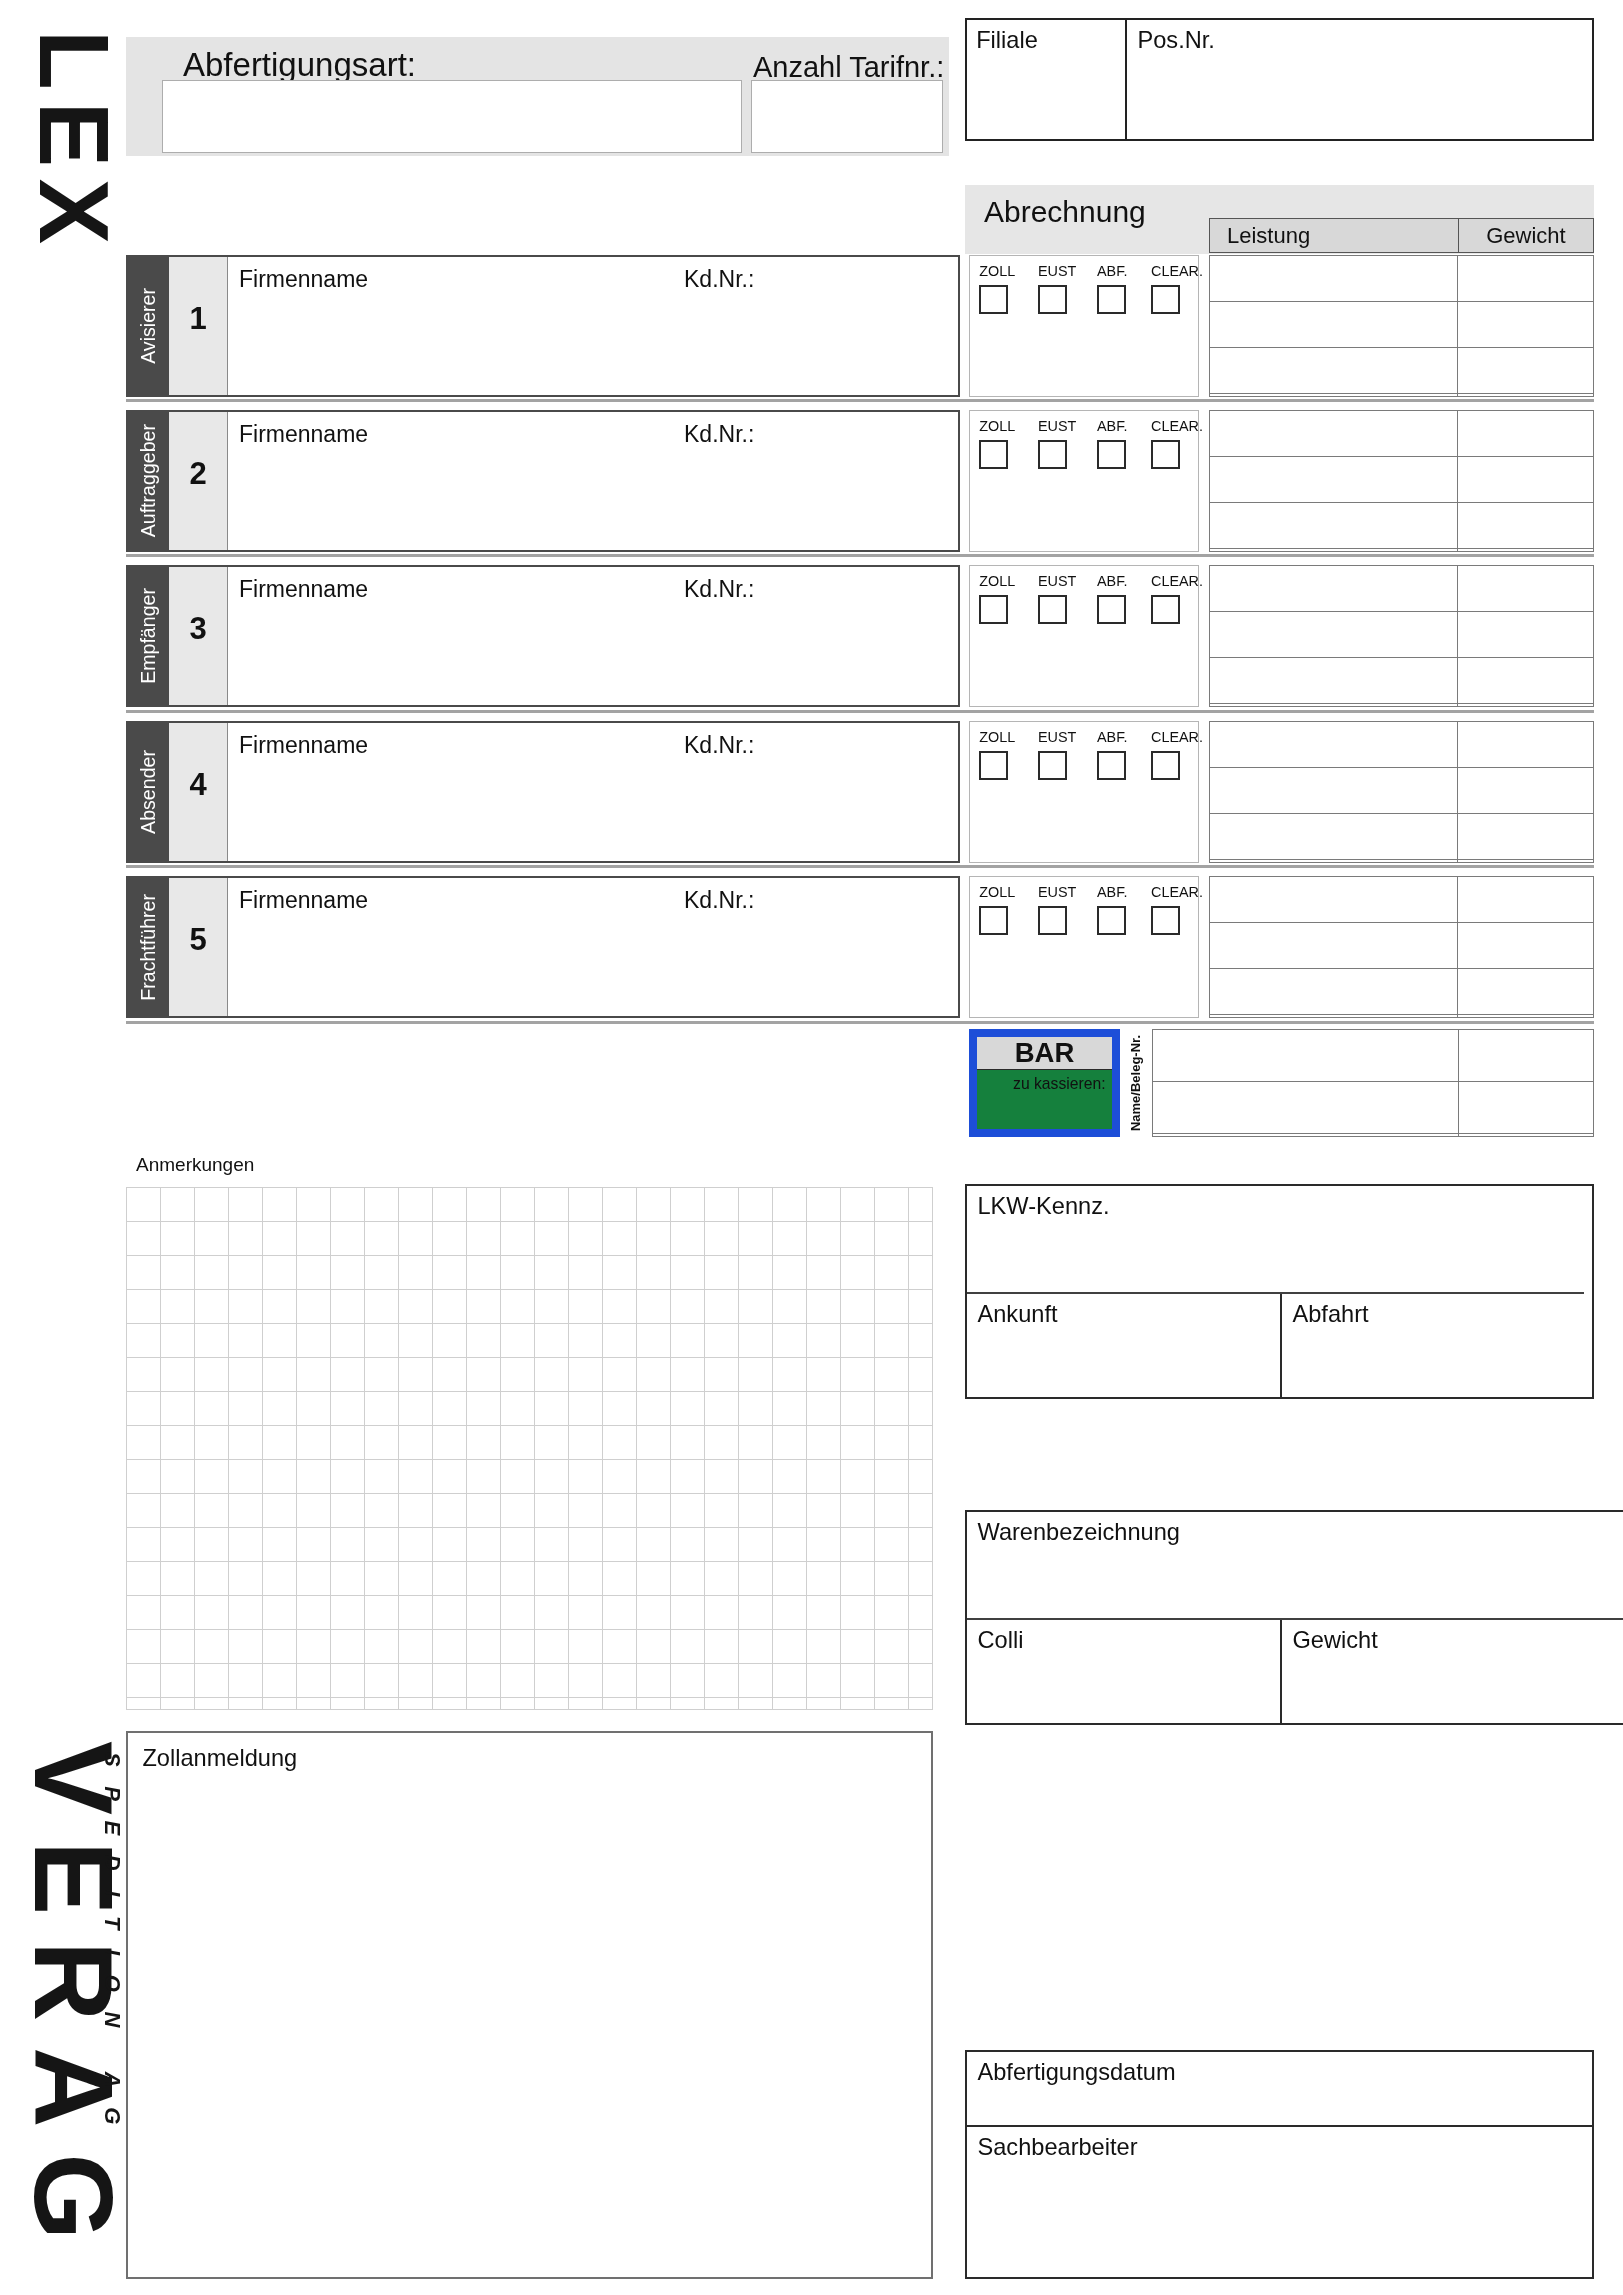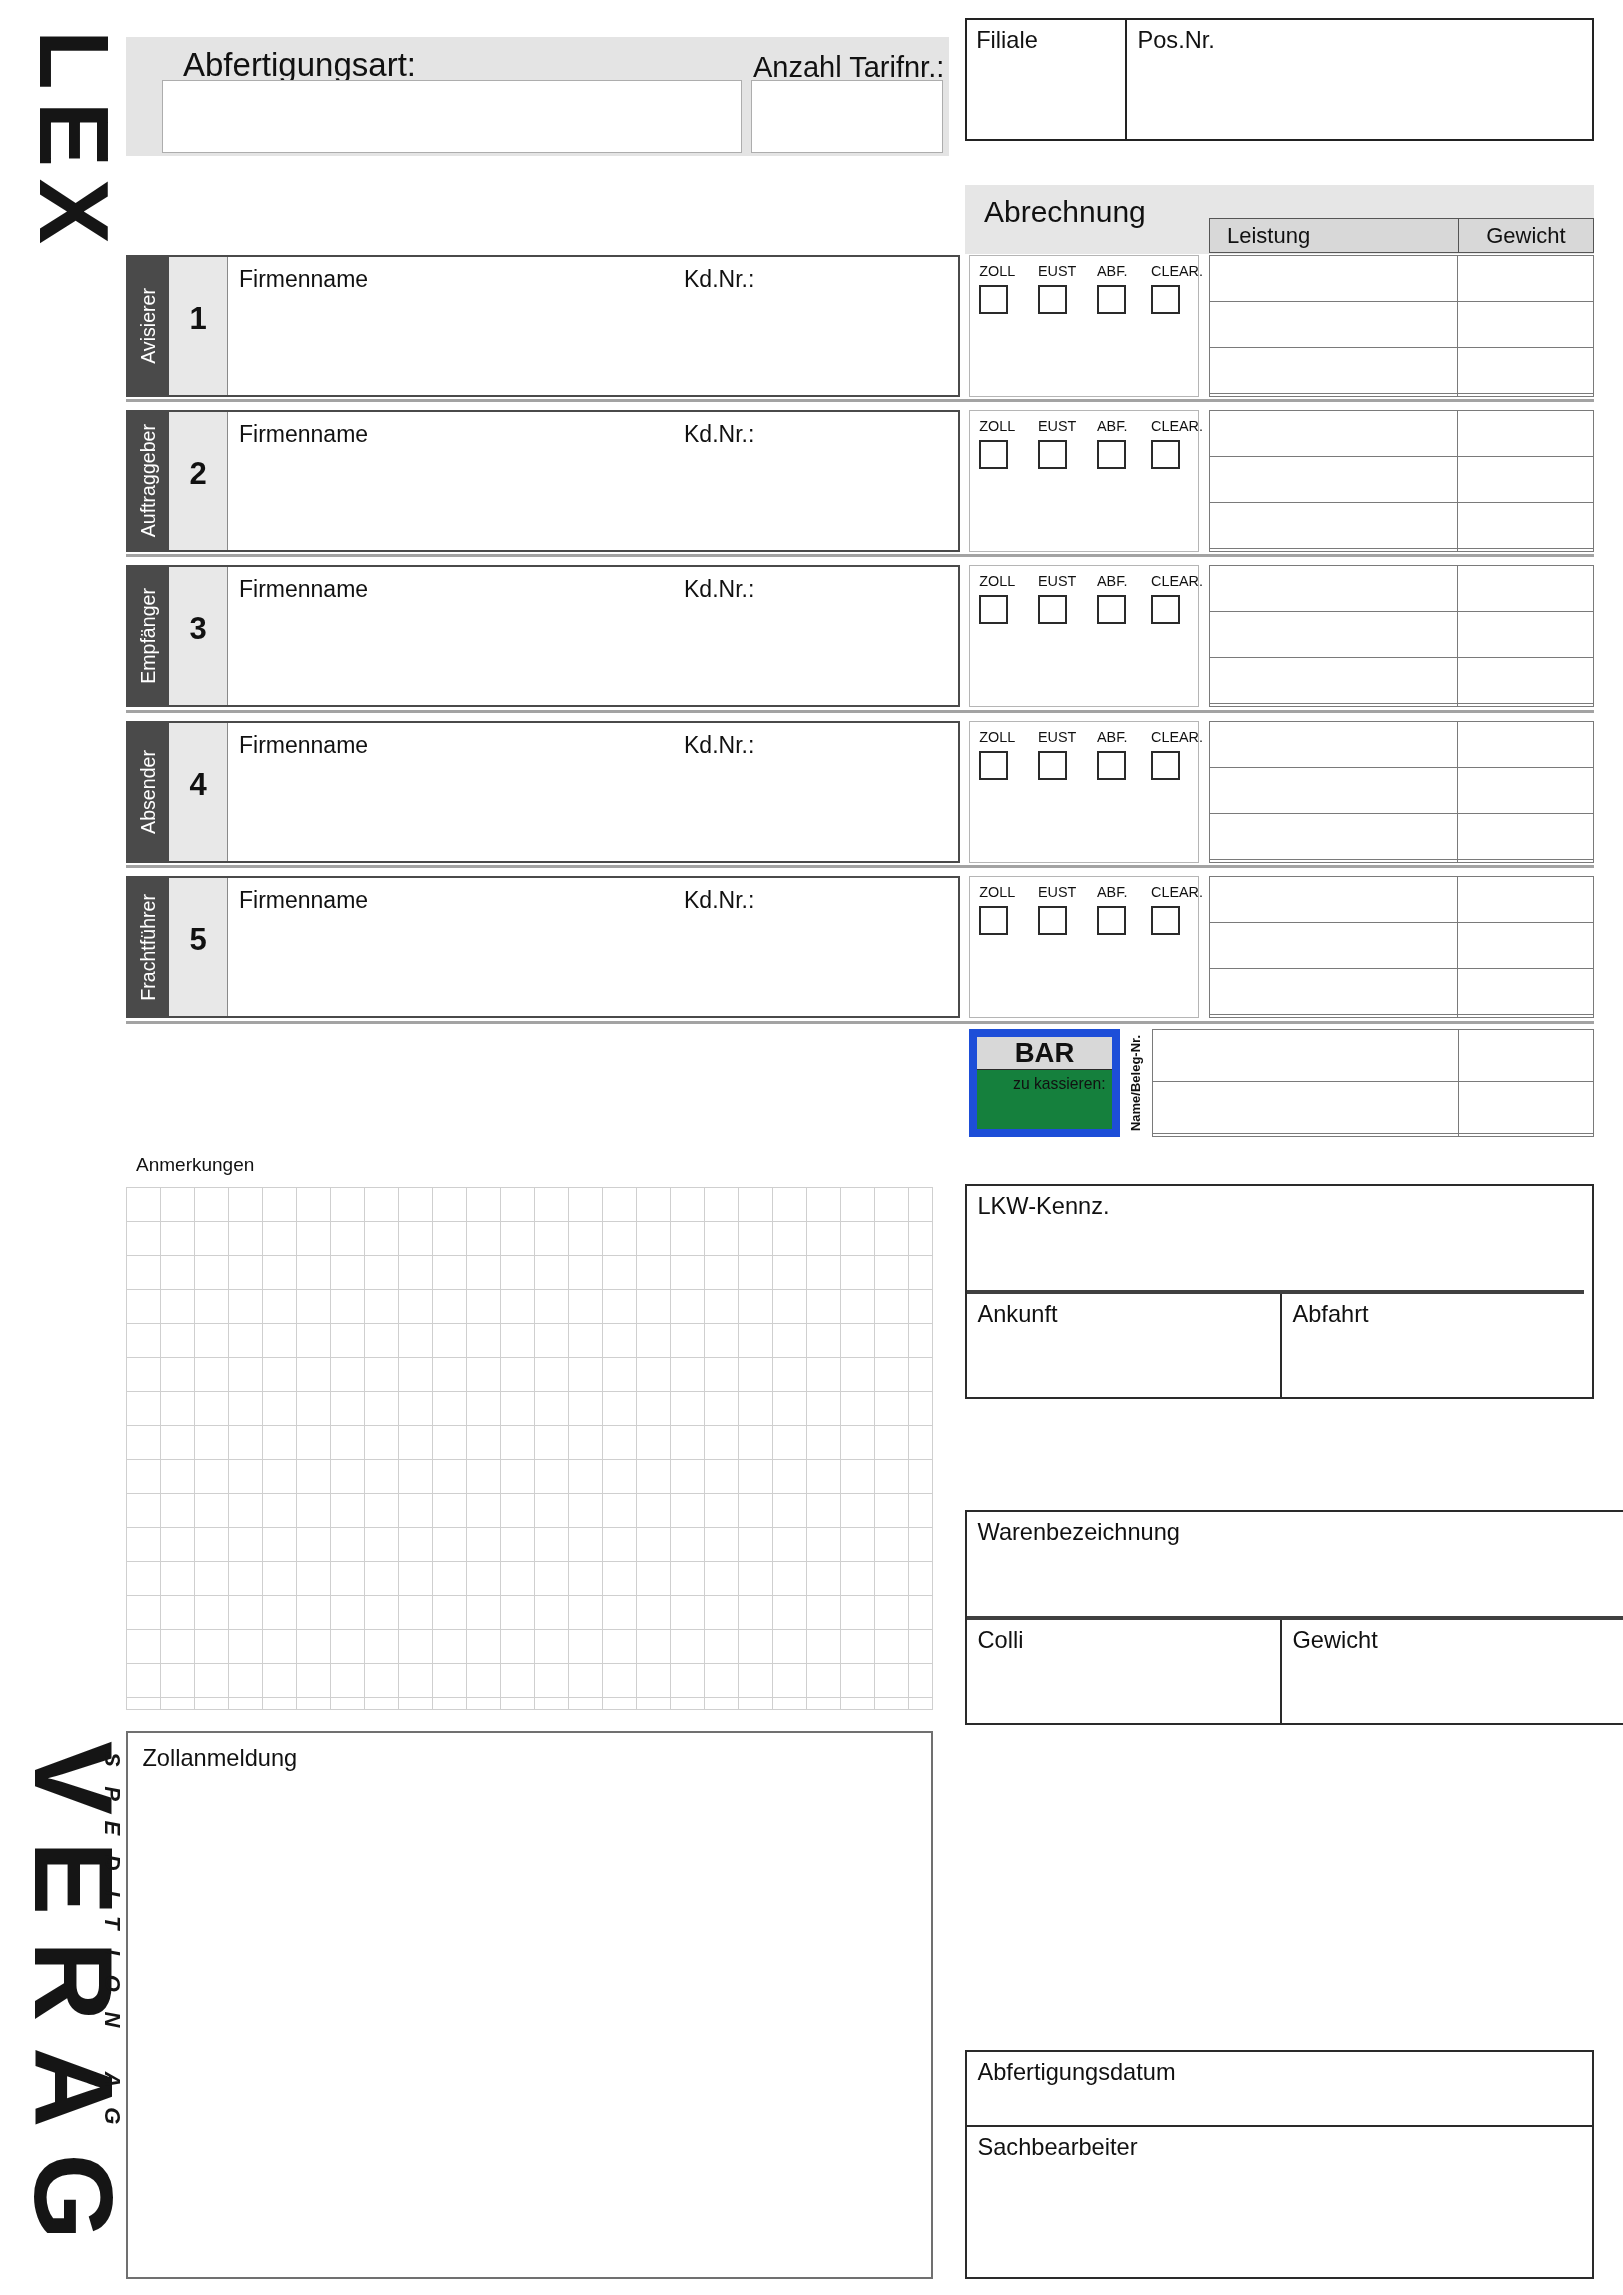--- a/index.html
+++ b/index.html
@@ -74,21 +74,21 @@
   .anm-label{left:136px;top:1154px;font-size:19px;}
   .anm-grid{left:126px;top:1187px;width:807px;height:523px;
             background-image:linear-gradient(#cfcfcf 1.3px,transparent 1.3px),
                              linear-gradient(90deg,#cfcfcf 1.3px,transparent 1.3px);
             background-size:34px 34px;
             border-right:1.3px solid #cfcfcf;border-bottom:1.3px solid #cfcfcf;box-sizing:border-box;}
 
   
   .big-box{border:2px solid #2a2a2a;box-sizing:border-box;background:#fff;position:absolute;}
   .box-label{position:absolute;left:10.5px;top:6.5px;font-size:23.6px;}
-  .sub-row{position:absolute;left:0;right:8px;bottom:0;border-top:4px solid #404040;display:flex;justify-content:center;}
+  .sub-row{position:absolute;left:0;right:8px;bottom:0;border-top:2px solid #404040;display:flex;justify-content:center;}
   .sub-cell-l{width:315px;border-right:2px solid #2a2a2a;box-sizing:border-box;padding:6.5px 10.5px;font-size:23.6px;}
   .sub-cell-r{flex:1;padding:6.5px 10.5px;font-size:23.6px;}
 
   .zoll-box{left:126px;top:1731px;width:807px;height:548px;border:2px solid #707070;box-sizing:border-box;position:absolute;background:#fff;}
   .zoll-label{position:absolute;left:14.4px;top:12px;font-size:23.6px;}
 
   .datum-box{left:965px;top:2050px;width:629px;height:229px;}
   .datum-top{height:75px;border-bottom:2px solid #2a2a2a;box-sizing:border-box;padding:6.5px 10.5px;font-size:23.6px;}
   .datum-bottom{padding:6.5px 10.5px;font-size:23.6px;}
 </style>

